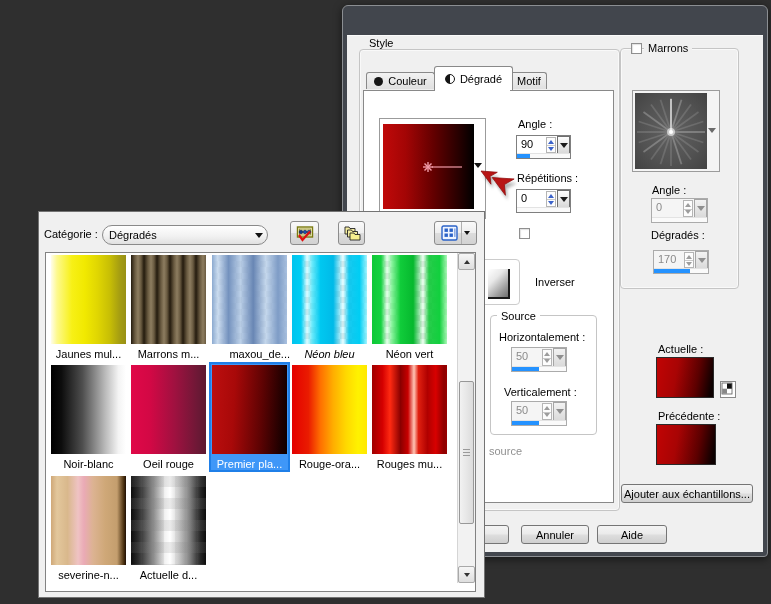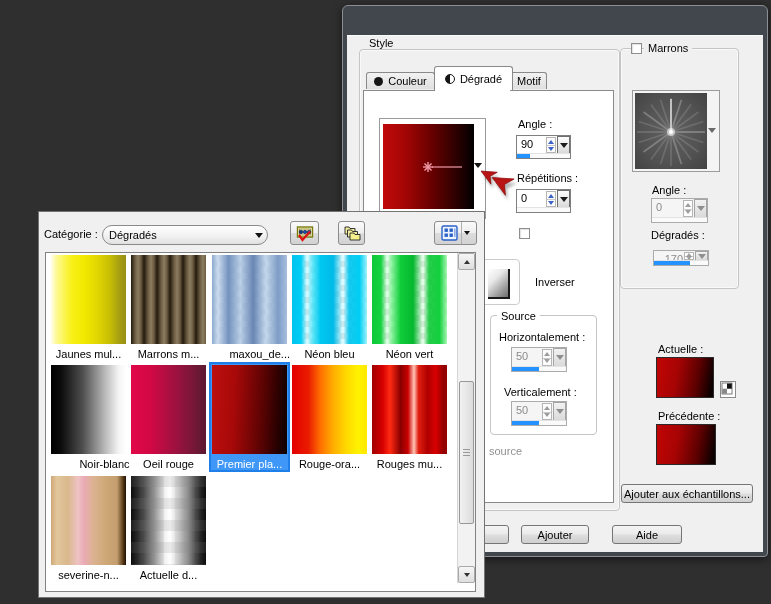--- a/index.html
+++ b/index.html
@@ -353,21 +353,21 @@
       </div>
       <div class="dd">
           <i class="tri-d tri-dk"></i>
         </div>
       <div class="meter">
           <i style="width: 0%;"></i>
         </div>
     </div>
 
     <span class="abs" style="left:304px;top:194px;">Dégradés :</span>
-    <div class="abs spin dis" style="left:306px;top:215px;width:56px;height:16px;text-align:right;">
+    <div class="abs spin dis" style="left:306px;top:215px;width:56px;height:24px;">
       <div class="ed">170</div>
       <div class="sb">
         <div class="su">
             <i class="tri-u"></i>
           </div>
         <div class="sd">
             <i class="tri-d"></i>
           </div>
       </div>
       <div class="dd">
@@ -389,23 +389,23 @@
     </div>
     <span class="abs" style="left:311px;top:375px;">Précédente :</span>
     <div class="abs" id="prev-swatch" style="left: 309px; top: 389px; width: 58px; height: 39px; border: 1px solid rgb(42, 42, 42); background: linear-gradient(100deg, rgb(193, 4, 4) 0%, rgb(168, 4, 4) 35%, rgb(92, 0, 0) 70%, rgb(12, 0, 0) 95%);"></div>
 
     <div class="abs pbtn" style="left:274px;top:449px;width:132px;height:19px;justify-content:center;">
       <span>Ajouter aux échantillons...</span>
     </div>
 
     <div class="abs pbtn" style="left:94px;top:490px;width:68px;height:19px;"></div>
     <div class="abs pbtn" style="left:174px;top:490px;width:68px;height:19px;">
-      <span>Ajouter</span>
-    </div>
-    <div class="abs pbtn" style="left:250px;top:490px;width:70px;height:19px;margin-left:15px;">
+      <span>Annuler</span>
+    </div>
+    <div class="abs pbtn" style="left:250px;top:490px;width:70px;height:19px;">
       <span>Aide</span>
     </div>
   </div>
 </div>
 
 <div class="abs picker">
   <span class="abs" style="left:5px;top:16px;">Catégorie :</span>
   <div class="abs combo" style="left:63px;top:13px;width:166px;height:20px;">
     <span class="cv">Dégradés</span>
     <span class="ca">
@@ -448,25 +448,25 @@
 
   <div class="abs listbox" style="left:6px;top:40px;width:431px;height:340px;padding-left:43px;">
     <div id="cells" class="abs" style="left:0;top:0;right:18px;bottom:0;overflow:hidden;">
         <div class="swatch" style="left: 5px; top: 2px; width: 75px; height: 89px; background: linear-gradient(90deg, rgb(255, 253, 234) 0%, rgb(253, 249, 142) 8%, rgb(247, 240, 22) 28%, rgb(241, 233, 0) 45%, rgb(224, 214, 2) 62%, rgb(200, 191, 5) 78%, rgb(164, 156, 18) 92%, rgb(152, 144, 21) 100%);"></div>
         <div class="cell-label" style="left: 2px; top: 94px; width: 81px;">Jaunes mul...</div>
         <div class="swatch" style="left: 85px; top: 2px; width: 75px; height: 89px; background: repeating-linear-gradient(90deg, rgb(36, 27, 14) 0px, rgb(106, 91, 65) 4px, rgb(141, 125, 96) 7px, rgb(106, 91, 65) 10px, rgb(36, 27, 14) 13px);"></div>
         <div class="cell-label" style="left: 82px; top: 94px; width: 81px;">Marrons m...</div>
         <div class="swatch" style="left: 166px; top: 2px; width: 75px; height: 89px; background: linear-gradient(90deg, rgb(140, 170, 208) 0%, rgba(196, 216, 238, 0.85) 8%, rgb(116, 146, 190) 22%, rgba(176, 200, 228, 0.85) 38%, rgb(104, 134, 180) 55%, rgba(188, 210, 234, 0.85) 72%, rgb(126, 156, 198) 88%, rgba(160, 186, 220, 0.9) 100%) 0% 0% / auto, repeating-conic-gradient(rgb(220, 220, 220) 0%, rgb(220, 220, 220) 25%, rgb(255, 255, 255) 0%, rgb(255, 255, 255) 50%) 0% 0% / 12px 12px;"></div>
         <div class="cell-label" style="left: 163px; top: 94px; width: 81px; text-align: right;">maxou_de...</div>
         <div class="swatch" style="left: 246px; top: 2px; width: 75px; height: 89px; background: linear-gradient(90deg, rgb(0, 196, 238) 0%, rgb(0, 206, 244) 12%, rgba(190, 248, 255, 0.5) 20%, rgba(80, 230, 250, 0.85) 27%, rgb(0, 200, 240) 38%, rgb(0, 186, 232) 55%, rgba(215, 252, 255, 0.5) 68%, rgba(0, 196, 238, 0.9) 76%, rgb(0, 206, 244) 90%, rgba(140, 242, 255, 0.8) 100%) 0% 0% / auto, repeating-conic-gradient(rgb(220, 220, 220) 0%, rgb(220, 220, 220) 25%, rgb(255, 255, 255) 0%, rgb(255, 255, 255) 50%) 0% 0% / 12px 12px;"></div>
-        <div class="cell-label" style="left: 243px; top: 94px; width: 81px;">Néon bleu</div>
+        <div class="cell-label" style="left: 243px; top: 94px; width: 81px; font-style: italic;">Néon bleu</div>
         <div class="swatch" style="left: 326px; top: 2px; width: 75px; height: 89px; background: linear-gradient(90deg, rgb(14, 200, 54) 0%, rgb(20, 210, 64) 12%, rgba(205, 255, 215, 0.5) 20%, rgba(110, 240, 135, 0.85) 27%, rgb(16, 204, 58) 38%, rgb(6, 184, 46) 55%, rgba(225, 255, 232, 0.5) 68%, rgba(16, 200, 56, 0.9) 76%, rgb(18, 208, 62) 90%, rgba(150, 246, 165, 0.8) 100%) 0% 0% / auto, repeating-conic-gradient(rgb(220, 220, 220) 0%, rgb(220, 220, 220) 25%, rgb(255, 255, 255) 0%, rgb(255, 255, 255) 50%) 0% 0% / 12px 12px;"></div>
         <div class="cell-label" style="left: 323px; top: 94px; width: 81px;">Néon vert</div>
         <div class="swatch" style="left: 5px; top: 112px; width: 75px; height: 89px; background: linear-gradient(90deg, rgb(0, 0, 0) 0%, rgb(13, 13, 13) 14%, rgb(78, 78, 78) 42%, rgb(185, 185, 185) 72%, rgb(244, 244, 244) 90%, rgb(255, 255, 255) 100%);"></div>
-        <div class="cell-label" style="left: 18px; top: 204px; width: 81px;">Noir-blanc</div>
+        <div class="cell-label" style="left: 2px; top: 204px; width: 81px;">Noir-blanc</div>
         <div class="swatch" style="left: 85px; top: 112px; width: 75px; height: 89px; background: linear-gradient(90deg, rgb(224, 8, 72) 0%, rgb(211, 8, 69) 25%, rgb(160, 17, 64) 58%, rgb(110, 24, 54) 88%, rgb(92, 24, 48) 100%);"></div>
         <div class="cell-label" style="left: 82px; top: 204px; width: 81px; text-align: center;">Oeil rouge</div>
         <div class="sel-frame" style="left: 163px; top: 109px; width: 81px; height: 110px;"></div>
         <div class="swatch" style="left: 166px; top: 112px; width: 75px; height: 89px; background: linear-gradient(93deg, rgb(189, 15, 15) 0%, rgb(168, 9, 9) 30%, rgb(94, 3, 3) 65%, rgb(28, 0, 0) 92%, rgb(13, 0, 0) 100%);"></div>
         <div class="cell-label" style="left: 163px; top: 204px; width: 81px; color: rgb(255, 255, 255);">Premier pla...</div>
         <div class="swatch" style="left: 246px; top: 112px; width: 75px; height: 89px; background: linear-gradient(90deg, rgb(228, 0, 0) 0%, rgb(234, 28, 0) 22%, rgb(255, 112, 0) 38%, rgb(255, 174, 0) 55%, rgb(255, 216, 0) 72%, rgb(255, 242, 0) 88%, rgb(255, 232, 0) 100%);"></div>
         <div class="cell-label" style="left: 243px; top: 204px; width: 81px;">Rouge-ora...</div>
         <div class="swatch" style="left: 326px; top: 112px; width: 75px; height: 89px; background: linear-gradient(90deg, rgb(160, 0, 0) 0%, rgb(212, 0, 0) 14%, rgb(255, 42, 18) 24%, rgb(138, 0, 0) 38%, rgb(200, 0, 0) 48%, rgb(255, 196, 180) 56%, rgb(224, 32, 16) 62%, rgb(176, 0, 0) 74%, rgb(216, 0, 0) 85%, rgb(142, 0, 0) 96%, rgb(154, 0, 0) 100%);"></div>
         <div class="cell-label" style="left: 323px; top: 204px; width: 81px;">Rouges mu...</div>
         <div class="swatch" style="left: 5px; top: 223px; width: 75px; height: 89px; background: linear-gradient(90deg, rgb(207, 168, 120) 0%, rgb(227, 199, 156) 8%, rgb(217, 184, 140) 22%, rgb(239, 195, 195) 36%, rgb(234, 170, 182) 44%, rgb(220, 179, 146) 56%, rgb(207, 168, 120) 72%, rgb(196, 158, 110) 88%, rgb(74, 48, 16) 97%, rgb(32, 16, 5) 100%);"></div>

